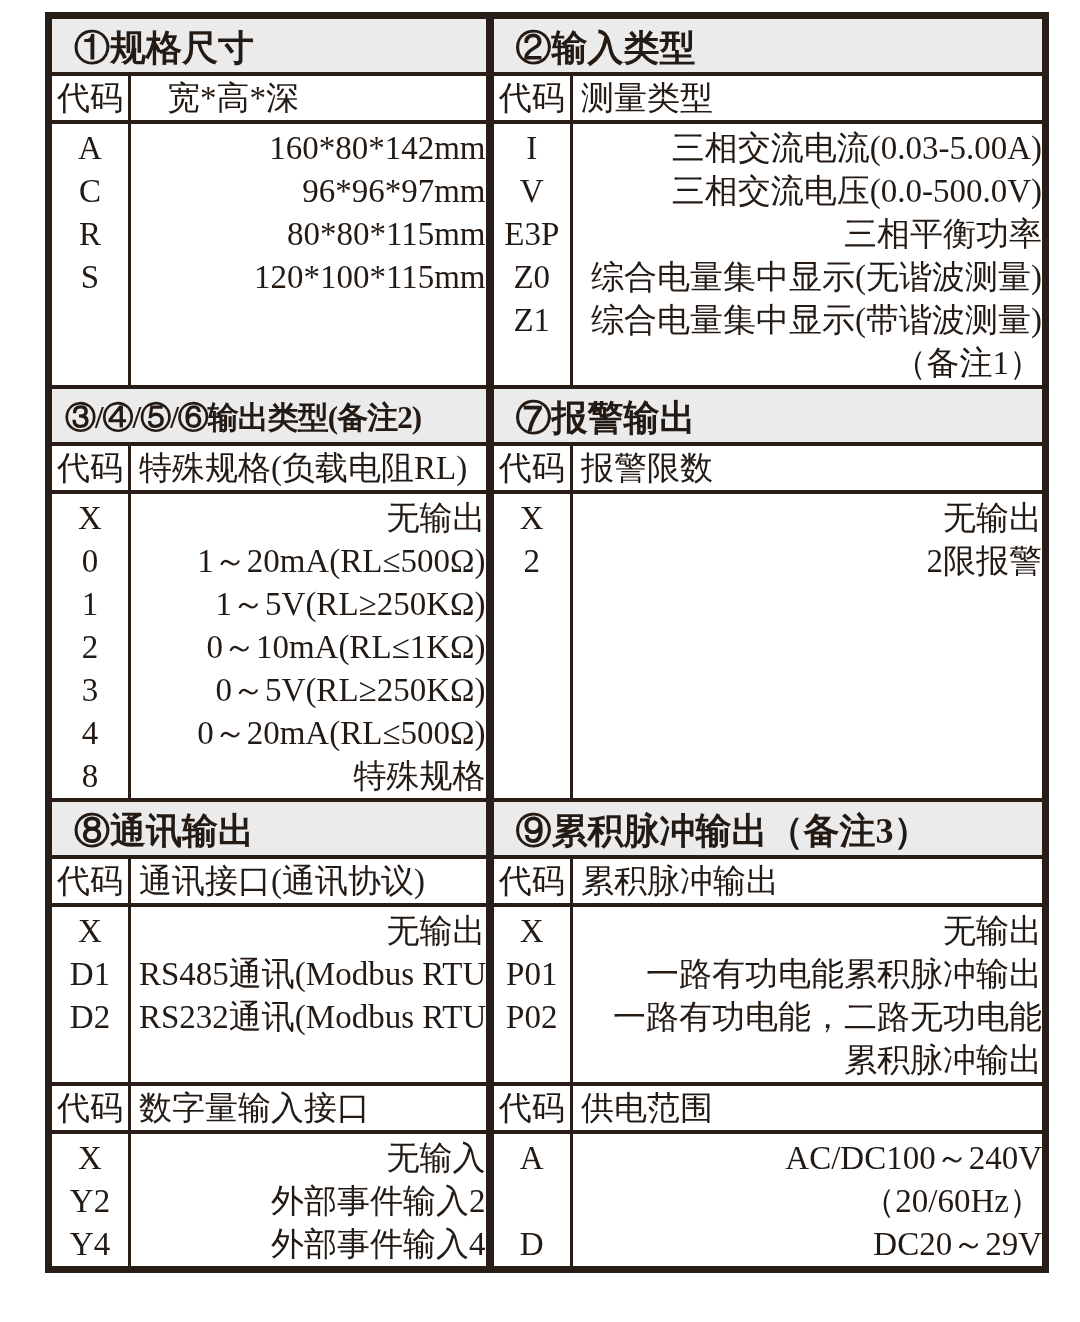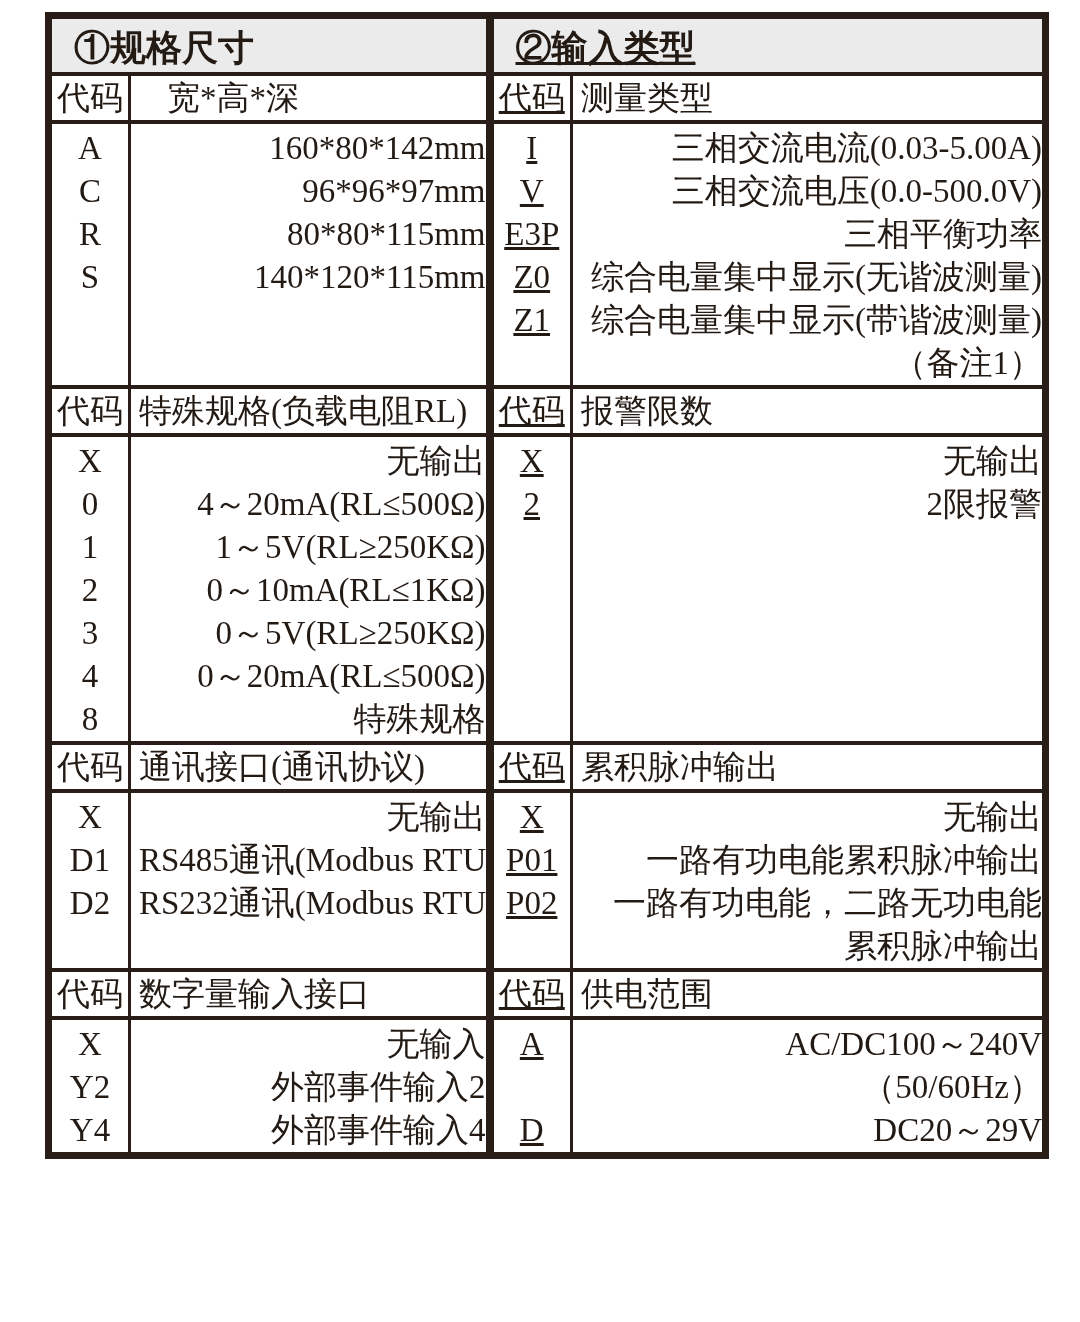--- a/index.html
+++ b/index.html
@@ -28,21 +28,21 @@
   td {
     border: 4px solid #281d17;
     padding: 0;
     vertical-align: top;
     overflow: hidden;
   }
   
   td.code-h, td.code-col { border-right-width: 3px; }
   td.desc-h, td.desc-col { border-left-width: 3px; }
   
-  td.mid { border-left-width: 8px; text-decoration: underline; }
+  td.mid { border-left-width: 8px; }
 
   td.title {
     background: #ebebeb;
     font-weight: bold;
     font-size: 36px;
     height: 53px;
     box-sizing: border-box;
     padding: 5px 0 0 22px;
     white-space: nowrap;
     line-height: 48px;
@@ -105,75 +105,83 @@
       <td class="code-col">
         <div class="ln">A</div>
         <div class="ln">C</div>
         <div class="ln">R</div>
         <div class="ln">S</div>
       </td>
       <td class="desc-col">
         <div class="ln">160*80*142mm</div>
         <div class="ln">96*96*97mm</div>
         <div class="ln">80*80*115mm</div>
-        <div class="ln">140*120*115mm</div>
+        <div class="ln">120*100*115mm</div>
       </td>
       <td class="code-col mid">
         <div class="ln">I</div>
         <div class="ln">V</div>
         <div class="ln">E3P</div>
         <div class="ln">Z0</div>
         <div class="ln">Z1</div>
         <div class="ln"></div>
       </td>
       <td class="desc-col">
         <div class="ln">三相交流电流(0.03-5.00A)</div>
         <div class="ln">三相交流电压(0.0-500.0V)</div>
         <div class="ln">三相平衡功率</div>
         <div class="ln">综合电量集中显示(无谐波测量)</div>
         <div class="ln">综合电量集中显示(带谐波测量)</div>
         <div class="ln">（备注1）</div>
       </td>
     </tr>
 
+    <tr>
+      <td class="title tight" colspan="2">③/④/⑤/⑥输出类型(备注2)</td>
+      <td class="title mid" colspan="2">⑦报警输出</td>
+    </tr>
     <tr class="hrow">
       <td class="code-h">代码</td>
       <td class="desc-h">特殊规格(负载电阻RL)</td>
       <td class="code-h mid">代码</td>
       <td class="desc-h">报警限数</td>
     </tr>
     <tr>
       <td class="code-col">
         <div class="ln">X</div>
         <div class="ln">0</div>
         <div class="ln">1</div>
         <div class="ln">2</div>
         <div class="ln">3</div>
         <div class="ln">4</div>
         <div class="ln">8</div>
       </td>
       <td class="desc-col">
         <div class="ln">无输出</div>
-        <div class="ln">4～20mA(RL≤500Ω)</div>
+        <div class="ln">1～20mA(RL≤500Ω)</div>
         <div class="ln">1～5V(RL≥250KΩ)</div>
         <div class="ln">0～10mA(RL≤1KΩ)</div>
         <div class="ln">0～5V(RL≥250KΩ)</div>
         <div class="ln">0～20mA(RL≤500Ω)</div>
         <div class="ln">特殊规格</div>
       </td>
       <td class="code-col mid">
         <div class="ln">X</div>
         <div class="ln">2</div>
       </td>
       <td class="desc-col">
         <div class="ln">无输出</div>
         <div class="ln">2限报警</div>
       </td>
     </tr>
 
+    <tr>
+      <td class="title" colspan="2">⑧通讯输出</td>
+      <td class="title mid" colspan="2">⑨累积脉冲输出（备注3）</td>
+    </tr>
     <tr class="hrow">
       <td class="code-h">代码</td>
       <td class="desc-h">通讯接口(通讯协议)</td>
       <td class="code-h mid">代码</td>
       <td class="desc-h">累积脉冲输出</td>
     </tr>
     <tr>
       <td class="code-col">
         <div class="ln">X</div>
         <div class="ln">D1</div>
@@ -215,19 +223,19 @@
         <div class="ln">外部事件输入2</div>
         <div class="ln">外部事件输入4</div>
       </td>
       <td class="code-col mid">
         <div class="ln">A</div>
         <div class="ln"></div>
         <div class="ln">D</div>
       </td>
       <td class="desc-col">
         <div class="ln">AC/DC100～240V</div>
-        <div class="ln">（50/60Hz）</div>
+        <div class="ln">（20/60Hz）</div>
         <div class="ln">DC20～29V</div>
       </td>
     </tr>
   </tbody>
     </table>
 </div>
 
 </body></html>

